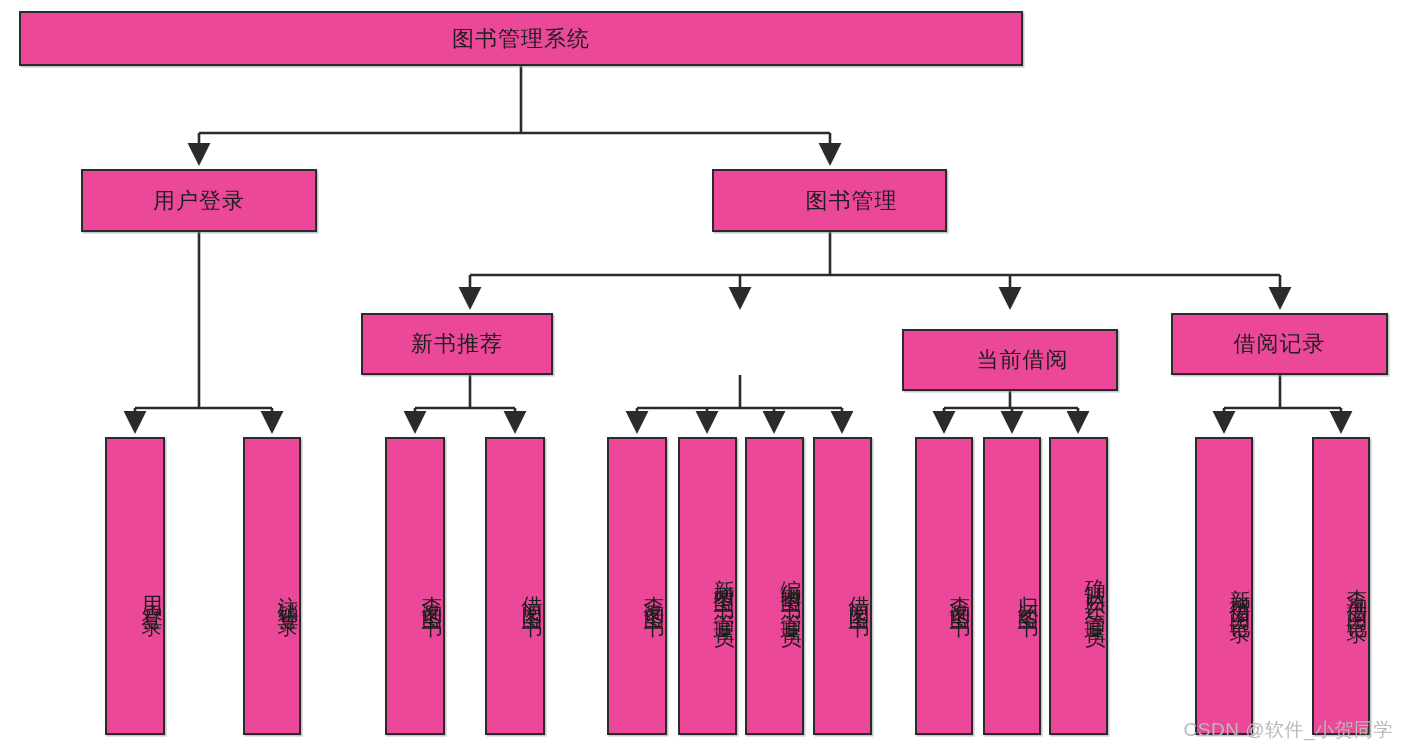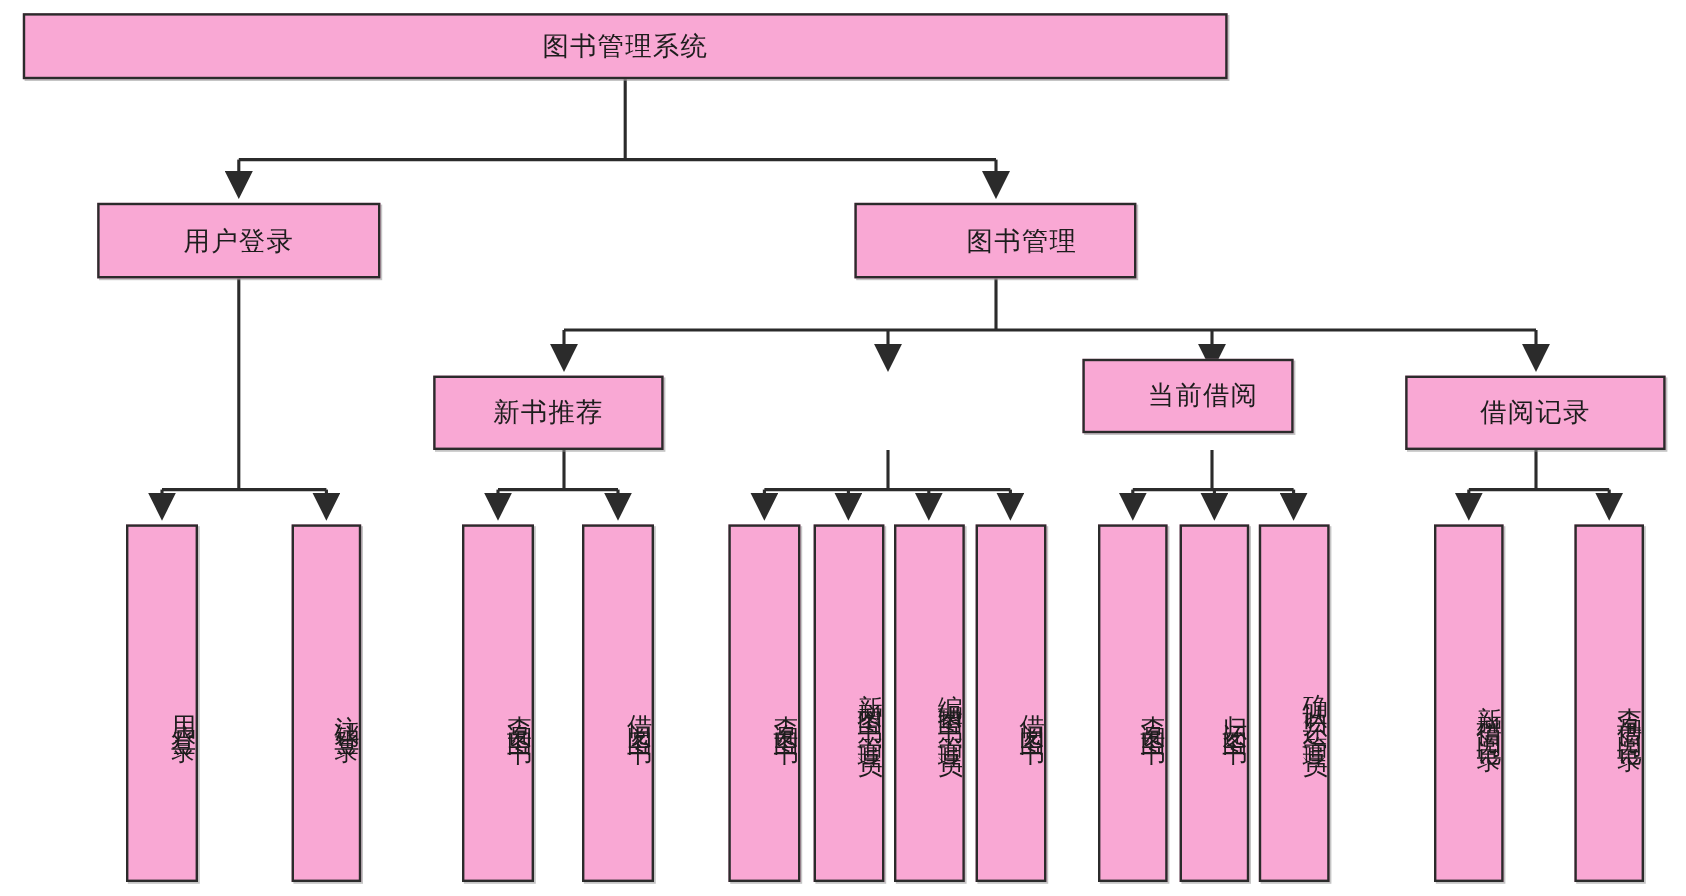--- a/index.html
+++ b/index.html
@@ -9,21 +9,21 @@
     font-family:"Liberation Sans","DejaVu Sans",sans-serif;
     overflow:hidden;
   }
   #canvas{position:relative;width:1405px;height:747px;}
 
   svg#wires{position:absolute;left:0;top:0;width:1405px;height:747px;pointer-events:none;}
 
   .node{
     position:absolute;
     box-sizing:border-box;
-    background:#f9a8d4;
+    background:#ec4899;
     border:2.5px solid #2b2b2b;
     box-shadow:1.5px 1.5px 0 rgba(150,150,150,.55);
     display:flex;
     align-items:center;
     justify-content:center;
     color:#1d1d1d;
   }
   .node.h{
     font-size:22px;
     letter-spacing:1px;
@@ -117,21 +117,21 @@
   <div class="node h" style="left:81px;top:169px;width:236px;height:63px;">
     <span>用户登录</span>
   </div>
   <div class="node h" style="left:712px;top:169px;width:235px;height:63px;padding-left:44px;">
     <span>图书管理</span>
   </div>
 
   <div class="node h" style="left:361px;top:313px;width:192px;height:62px;">
     <span>新书推荐</span>
   </div>
-  <div class="node h" style="left:902px;top:299px;width:176px;height:62px;padding-left:25px;">
+  <div class="node h" style="left:902px;top:329px;width:216px;height:62px;padding-left:25px;">
     <span>当前借阅</span>
   </div>
   <div class="node h" style="left:1171px;top:313px;width:217px;height:62px;">
     <span>借阅记录</span>
   </div>
 
   <div class="node v" style="left:105px;top:437px;width:60px;height:298px;">
     <span class="vtxt">用户登录</span>
   </div>
   <div class="node v" style="left:243px;top:437px;width:58px;height:298px;">
@@ -168,14 +168,15 @@
     <span class="vtxt">确认归还（管理员）</span>
   </div>
 
   <div class="node v" style="left:1195px;top:437px;width:58px;height:298px;">
     <span class="vtxt">新增借阅记录</span>
   </div>
   <div class="node v" style="left:1312px;top:437px;width:58px;height:298px;">
     <span class="vtxt">查询借阅记录</span>
   </div>
 
+  <div class="watermark">CSDN @软件_小贺同学</div>
 
 </div>
 
 </body></html>

